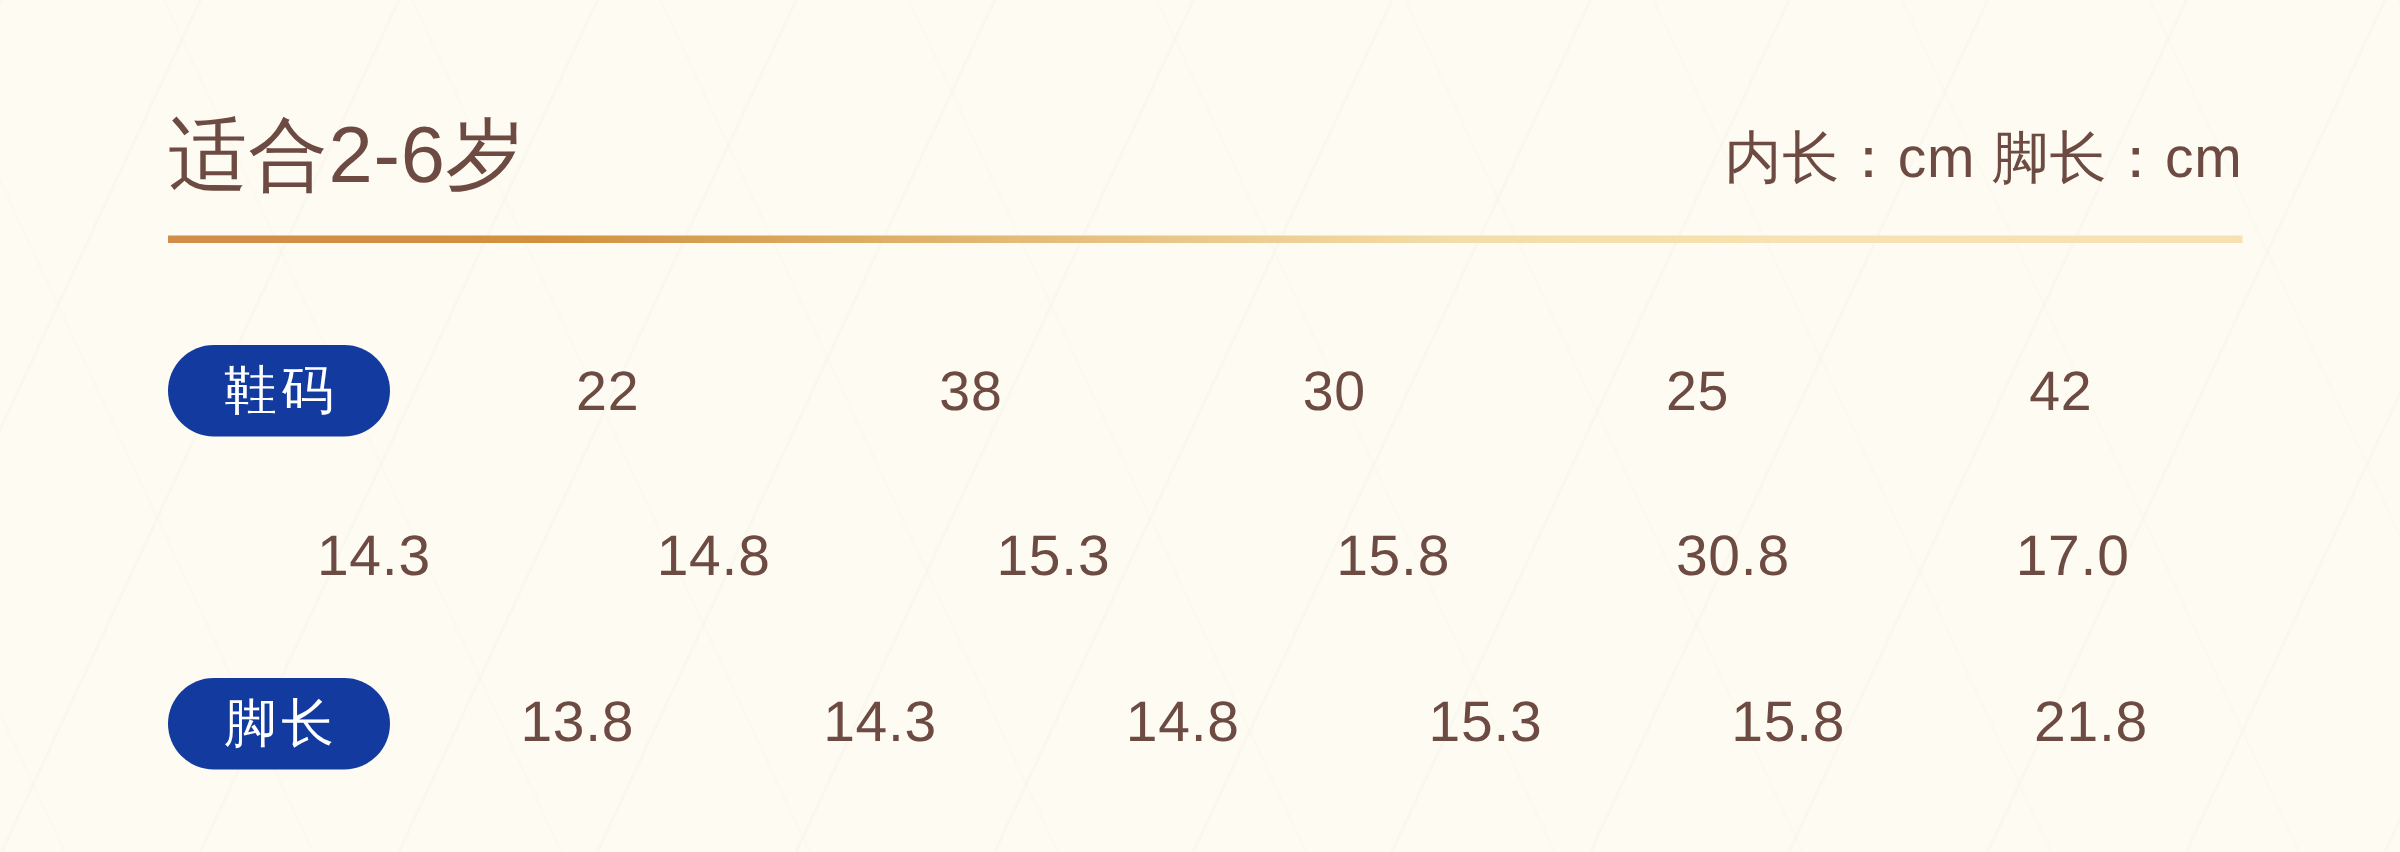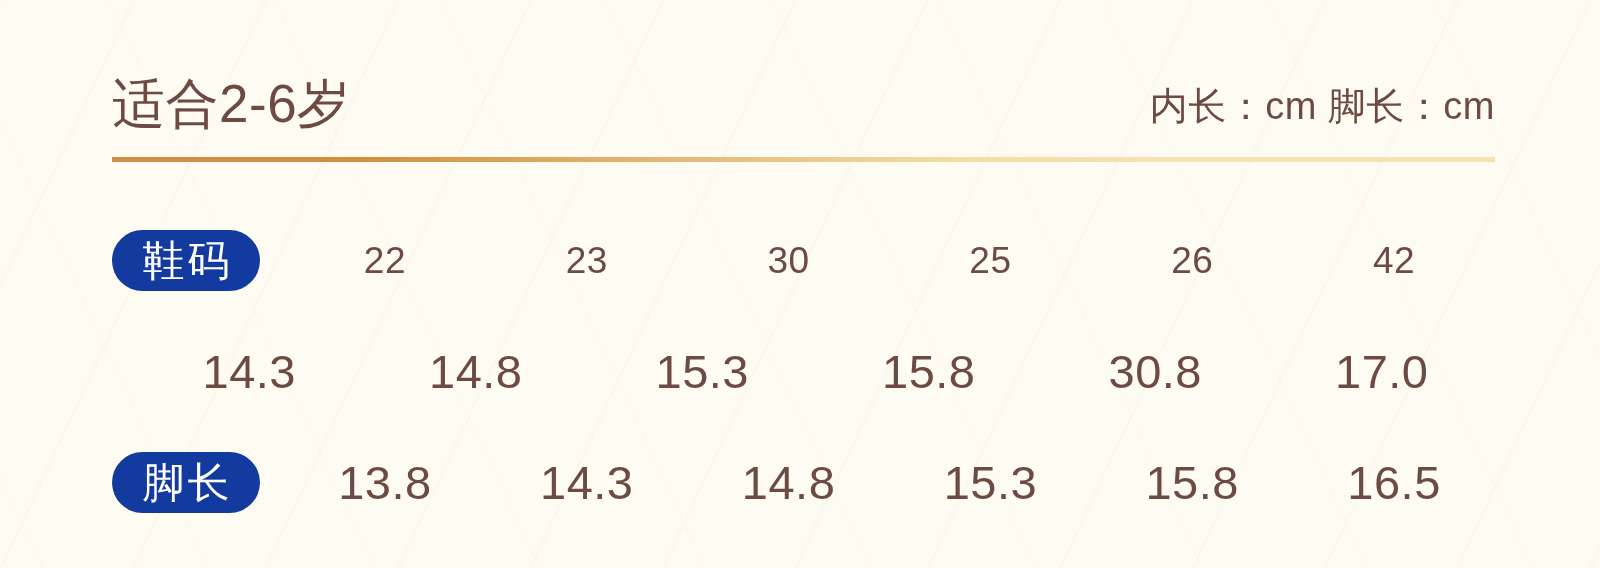--- a/index.html
+++ b/index.html
@@ -102,37 +102,37 @@
   .row-badge {
     flex: 0 0 auto;
     width: 148px;
     height: 61px;
     border-radius: 31px;
     background: #133a9e;
     color: #ffffff;
     display: flex;
     align-items: center;
     justify-content: center;
-    font-size: 42px;
+    font-size: 35px;
     letter-spacing: 3px;
     text-indent: 3px;
     box-sizing: border-box;
   }
 
   .row-values {
     flex: 1 1 auto;
     display: flex;
     align-items: center;
     padding-left: 24px;
   }
 
   .value-cell {
     flex: 1 1 0;
     text-align: center;
-    font-size: 47px;
+    font-size: 38px;
     color: #6d4b42;
     letter-spacing: 0.5px;
     white-space: nowrap;
   }
 
   .value-cell.size-cell {
     font-size: 37px;
   }
 </style>
 </head>
@@ -148,24 +148,23 @@
   </div>
 
   <div class="divider"></div>
 
   <div class="table-body">
 
     <div class="chart-row">
       <div class="row-badge">鞋码</div>
       <div class="row-values">
         <div class="value-cell size-cell">22</div>
-        <div class="value-cell size-cell">23</div>
+        <div class="value-cell size-cell">38</div>
         <div class="value-cell size-cell">30</div>
         <div class="value-cell size-cell">25</div>
-        <div class="value-cell size-cell">26</div>
         <div class="value-cell size-cell">42</div>
       </div>
     </div>
 
     <div class="chart-row">
       <div class="row-values">
         <div class="value-cell">14.3</div>
         <div class="value-cell">14.8</div>
         <div class="value-cell">15.3</div>
         <div class="value-cell">15.8</div>
@@ -175,18 +174,18 @@
     </div>
 
     <div class="chart-row">
       <div class="row-badge">脚长</div>
       <div class="row-values">
         <div class="value-cell">13.8</div>
         <div class="value-cell">14.3</div>
         <div class="value-cell">14.8</div>
         <div class="value-cell">15.3</div>
         <div class="value-cell">15.8</div>
-        <div class="value-cell">16.5</div>
+        <div class="value-cell">21.8</div>
       </div>
     </div>
 
   </div>
 </div>
 
 </body></html>

